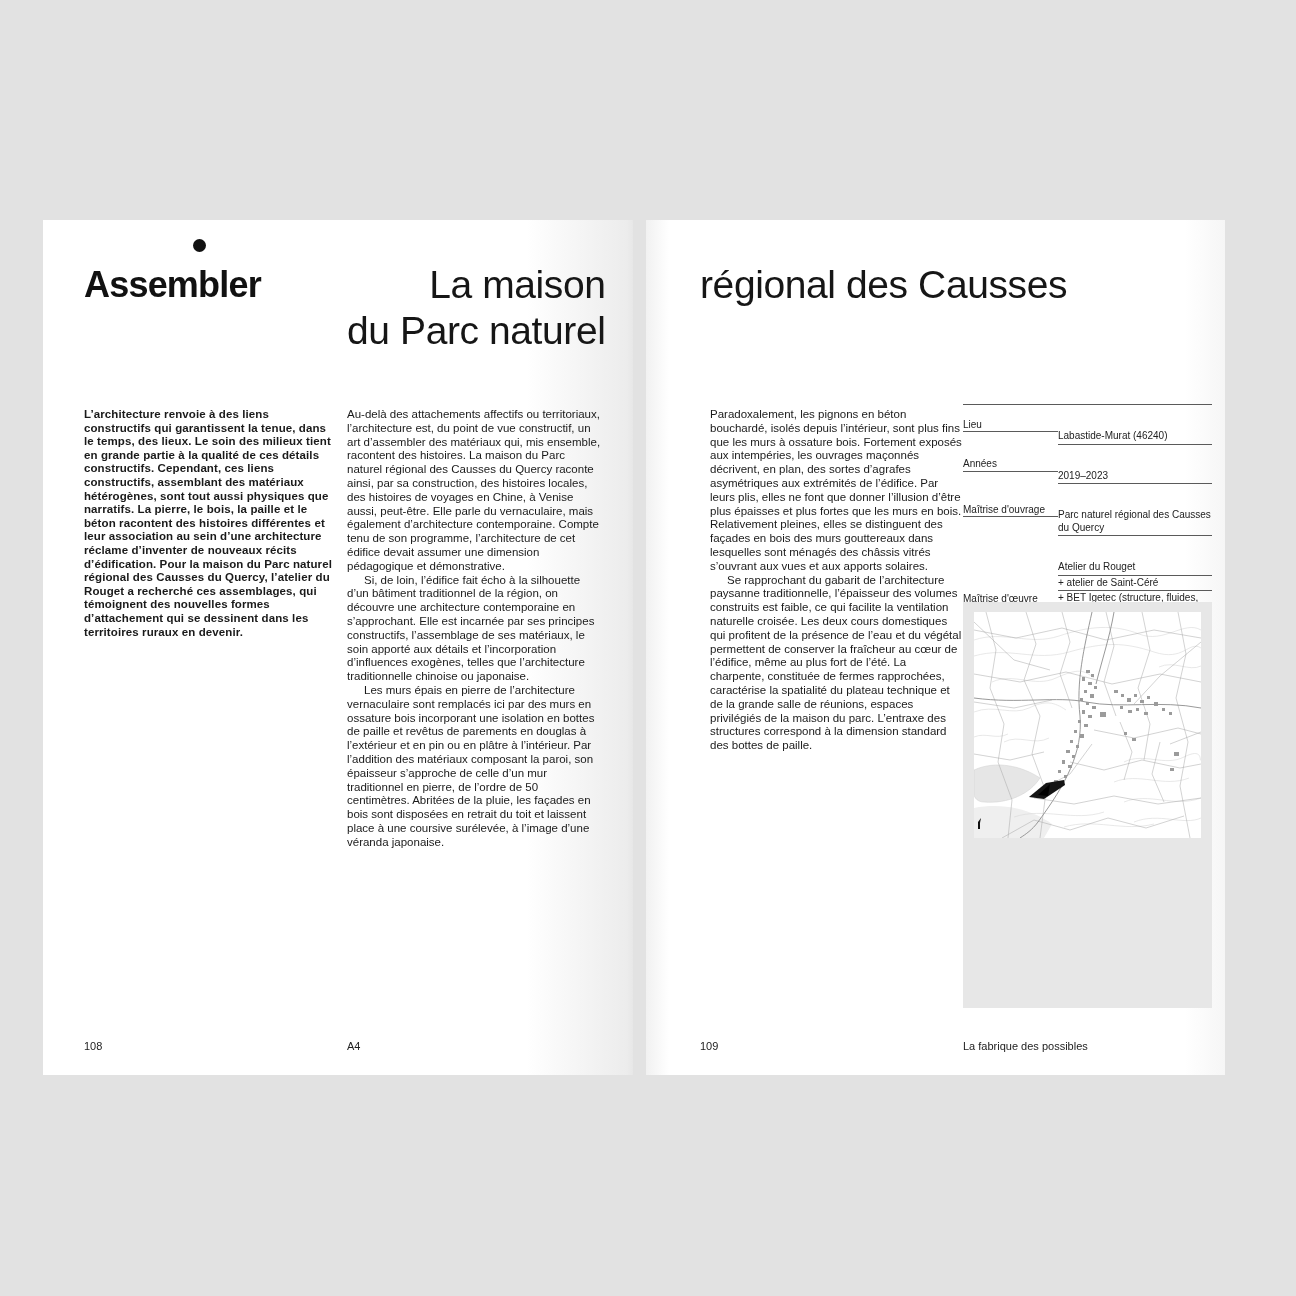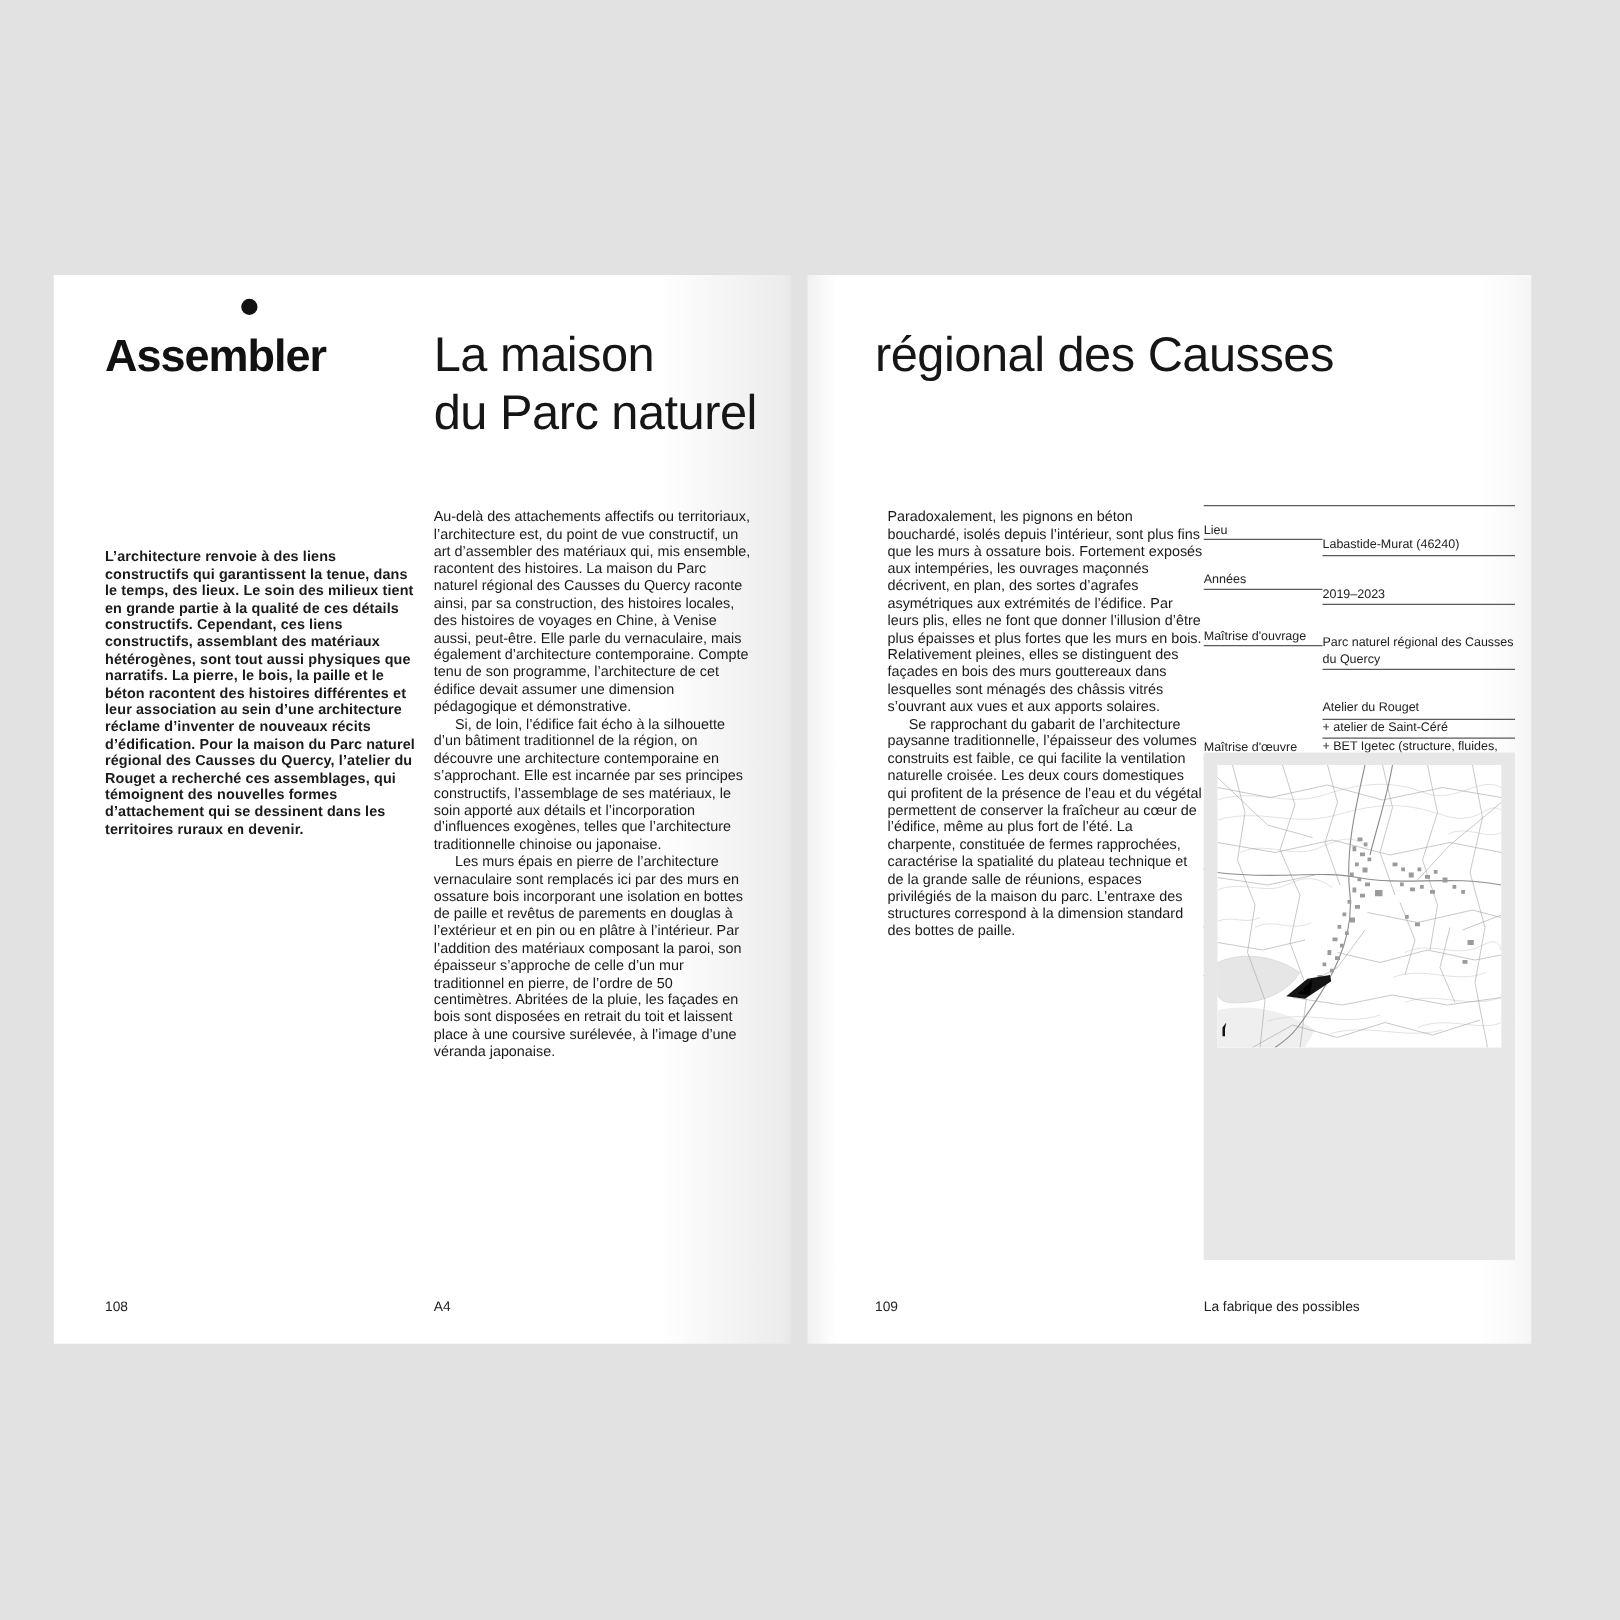--- a/index.html
+++ b/index.html
@@ -27,30 +27,29 @@
     position:absolute; left:150px; top:19px;
     width:13px; height:13px; border-radius:50%; background:#111;
   }
   .chapter-title {
     position:absolute; left:41px; top:44px;
     font-size:36px; font-weight:700; letter-spacing:-0.8px; color:#111;
   }
   .spread-title {
     position:absolute; top:42px;
     font-size:39px; font-weight:300; line-height:46px;
-    letter-spacing:-0.4px; color:#161616;
+    letter-spacing:-0.4px; color:#161616;text-align:right;
   }
   .page-left  .spread-title { left:304px; }
   .page-right .spread-title { left:54px; }
 
   .textcol { position:absolute; top:188px; font-size:11.5px; line-height:13.8px; }
   .col-intro {
     left:41px; width:253px; font-weight:700; line-height:13.6px;
     letter-spacing:0.1px;
-    margin-top:32px;
   }
   .col-body p + p { text-indent:17px; }
   .page-left  .col-body { left:304px; width:256px; }
   .page-right .col-body { left:64px;  width:253px; }
 
   
   .ptable {
     position:absolute; left:317px; top:184px; width:249px;
     font-size:10px; line-height:12.5px; color:#222;
     border-top:1px solid #5a5a5a;

